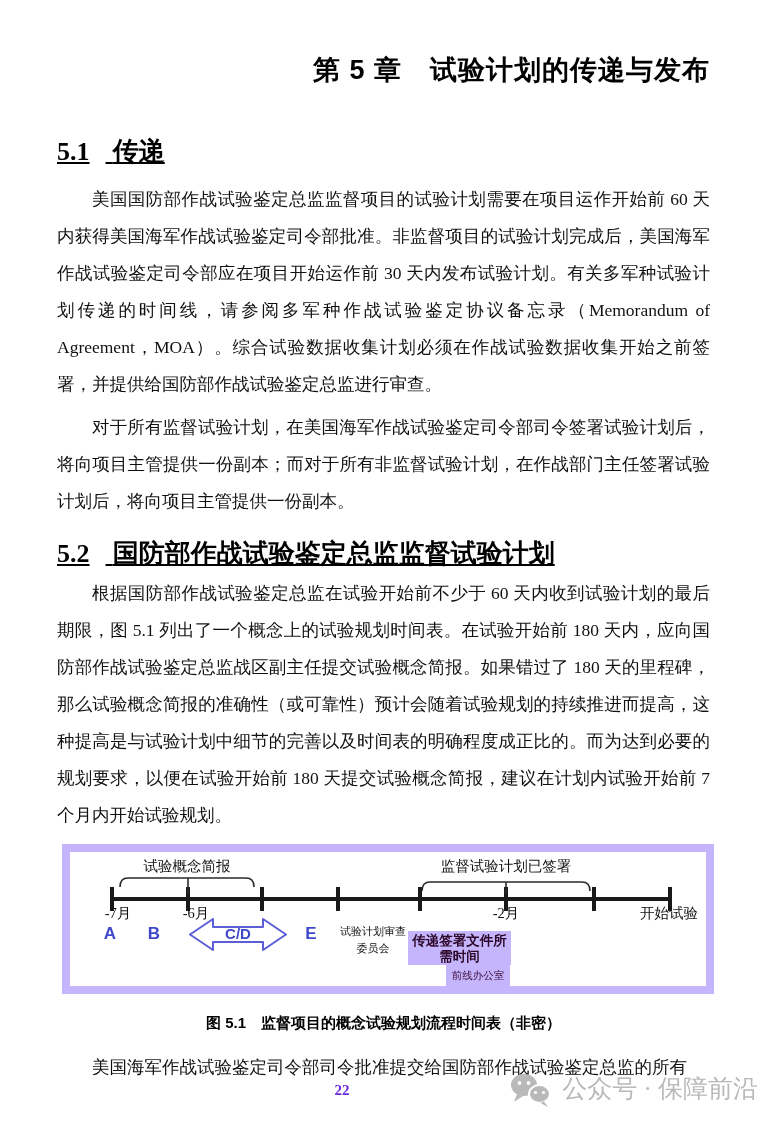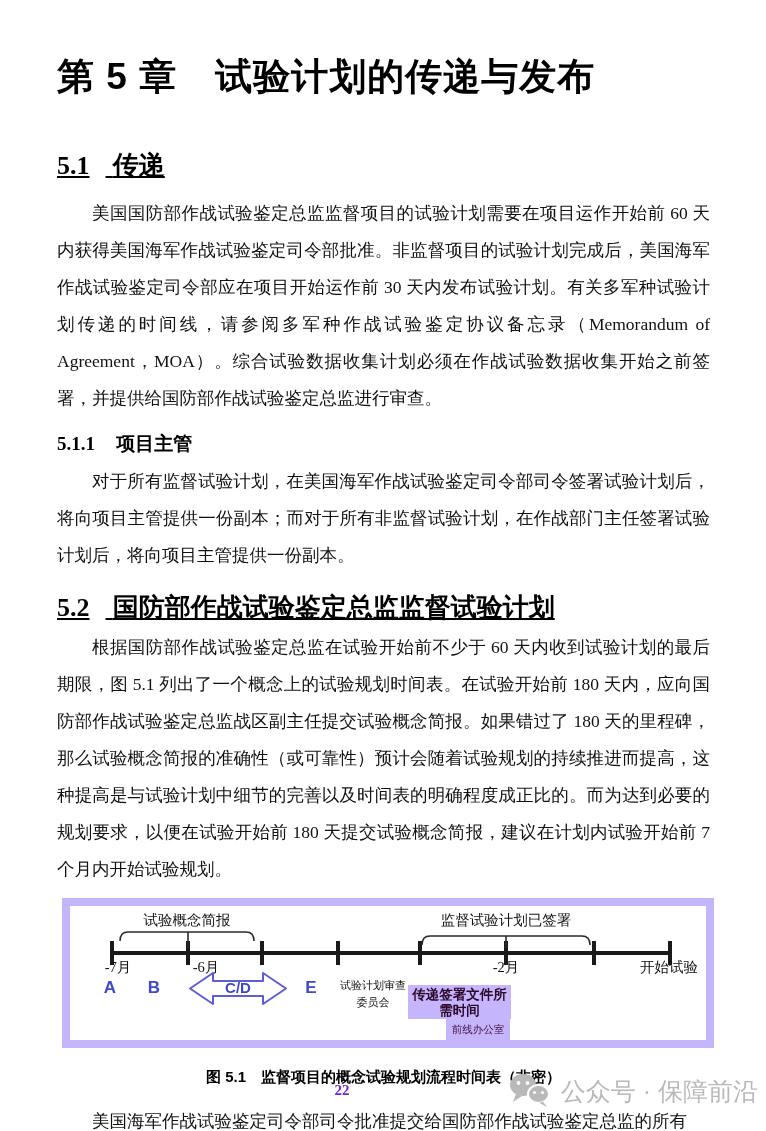--- a/index.html
+++ b/index.html
@@ -9,24 +9,24 @@
     background:#ffffff;
     margin:0 auto;
     overflow:hidden;
     font-family:"Liberation Serif","DejaVu Serif",serif;
     color:#1a1a1a;
   }
   .content { position:absolute; left:57px; top:0; width:653px; }
 
   .chapter-title {
     margin:52px 0 0 0;
-    text-align:left;
+    text-align:right;
     font-family:"Liberation Sans","DejaVu Sans",sans-serif;
     font-weight:bold;
-    font-size:37px;
+    font-size:27px;
     letter-spacing:1px;
     color:#000;
   }
   .sec-heading {
     margin:44px 0 0 0;
     font-family:"Liberation Sans","DejaVu Sans",sans-serif;
     font-weight:bold;
     color:#000;
   }
   .sec-heading.level2 { font-size:26px;text-decoration:underline; }
@@ -109,45 +109,41 @@
     color:#000;
   }
   .closing-para { margin-top:16px; }
 
   .page-number {
     position:absolute; left:0; top:1082px; width:684px;
     text-align:center; font-size:15px; color:#6d28d9;font-weight:bold;
   }
   .watermark {
     position:absolute; right:8px; top:1072px;
-    display:flex; align-items:flex-end; gap:10px;
+    display:flex; align-items:flex-start; gap:10px;
     color:#b9b9b9;
-    font-family:Liberation Sans, sans-serif;
+    font-family:Liberation Serif, serif;
     font-size:25px;
     white-space:nowrap;
   }
 </style>
 </head>
 <body>
 
 <div class="page">
   <div class="content">
 
     <h1 class="chapter-title">第 5 章　试验计划的传递与发布</h1>
 
     <h2 class="sec-heading level2 h51">
       <span class="sec-num">5.1</span>
       <span>传递</span>
     </h2>
     <p class="body-para p51">美国国防部作战试验鉴定总监监督项目的试验计划需要在项目运作开始前 60 天内获得美国海军作战试验鉴定司令部批准。非监督项目的试验计划完成后，美国海军作战试验鉴定司令部应在项目开始运作前 30 天内发布试验计划。有关多军种试验计划传递的时间线，请参阅多军种作战试验鉴定协议备忘录（Memorandum of Agreement，MOA）。综合试验数据收集计划必须在作战试验数据收集开始之前签署，并提供给国防部作战试验鉴定总监进行审查。</p>
 
-    <h3 class="sec-heading level3 h511">
-      <span class="sec-num">5.1.1</span>
-      <span>项目主管</span>
-    </h3>
     <p class="body-para p511">对于所有监督试验计划，在美国海军作战试验鉴定司令部司令签署试验计划后，将向项目主管提供一份副本；而对于所有非监督试验计划，在作战部门主任签署试验计划后，将向项目主管提供一份副本。</p>
 
     <h2 class="sec-heading level2 h52">
       <span class="sec-num">5.2</span>
       <span>国防部作战试验鉴定总监监督试验计划</span>
     </h2>
     <p class="body-para p52">根据国防部作战试验鉴定总监在试验开始前不少于 60 天内收到试验计划的最后期限，图 5.1 列出了一个概念上的试验规划时间表。在试验开始前 180 天内，应向国防部作战试验鉴定总监战区副主任提交试验概念简报。如果错过了 180 天的里程碑，那么试验概念简报的准确性（或可靠性）预计会随着试验规划的持续推进而提高，这种提高是与试验计划中细节的完善以及时间表的明确程度成正比的。而为达到必要的规划要求，以便在试验开始前 180 天提交试验概念简报，建议在计划内试验开始前 7 个月内开始试验规划。</p>
 
     <div class="figure-box">
 
@@ -174,21 +170,21 @@
         <g stroke="#2b2b2b" stroke-width="1.6" fill="none">
           <path d="M352,39 Q352,30 360,30 L512,30 Q520,30 520,39"></path>
           <line x1="436" y1="30" x2="436" y2="42"></line>
         </g>
       </svg>
 
       <div class="fig-label bracket-label" style="left:117px">试验概念简报</div>
       <div class="fig-label bracket-label" style="left:436px">监督试验计划已签署</div>
 
       <div class="fig-label tick-label" style="left:48px">-7月</div>
-      <div class="fig-label tick-label" style="left:136px">-6月</div>
+      <div class="fig-label tick-label" style="left:126px">-6月</div>
       <div class="fig-label tick-label" style="left:436px">-2月</div>
       <div class="fig-label tick-label" style="left:599px">开始试验</div>
 
       <div class="milestone" style="left:40px">A</div>
       <div class="milestone" style="left:84px">B</div>
 
       <svg class="cd-arrow" width="98" height="33" viewBox="0 0 98 33">
         <path d="M1,16.5 L24,1 L24,9 L74,9 L74,1 L97,16.5 L74,32 L74,24 L24,24 L24,32 Z" fill="#ffffff" stroke="#5d5dd8" stroke-width="2" stroke-linejoin="round"></path>
       </svg>
       <div class="cd-label">C/D</div>

